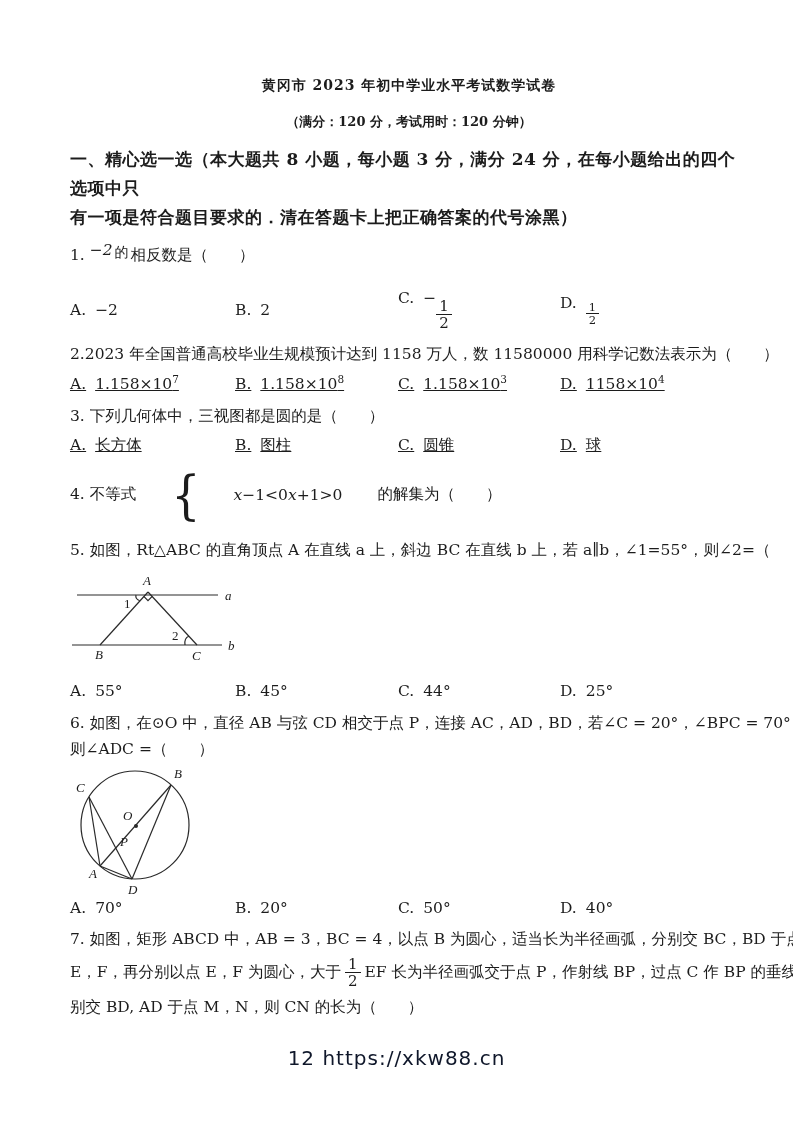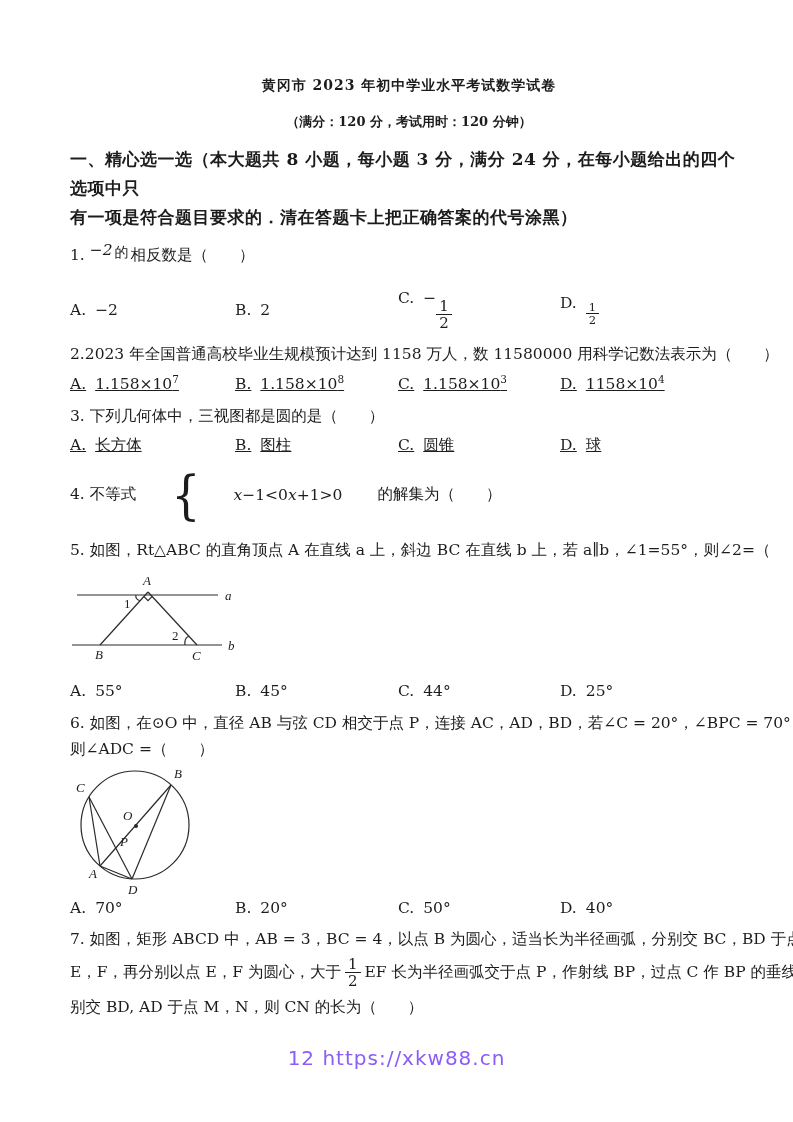--- a/index.html
+++ b/index.html
@@ -40,21 +40,21 @@
   .q1num{position:relative;top:-5px;}
   .q1sup{position:relative;top:-3px;font-size:14px;margin:0 2px;}
   .q7mid{display:flex;align-items:center;font-size:15.5px;height:44px;white-space:nowrap;}
   .q7mid .frac{margin:0 4px;}
   .mt13{margin-top:13px;} .mt14{margin-top:24px;} .mt12{margin-top:12px;}
   .mt9{margin-top:9px;text-decoration:underline;} .mt11{margin-top:11px;}
   .mt16{margin-top:16px;} .mt6{margin-top:2px;} .mt2{margin-top:2px;}
   .q6text{line-height:26px;margin-top:10px;}
   .footer{
     position:absolute;top:1046px;left:0;width:100%;
-    text-align:center;color:#8b5cf6;font-size:20px;
+    text-align:center;color:#0f172a;font-size:20px;
     font-family:"DejaVu Sans","Liberation Sans",sans-serif;
     letter-spacing:1px;
   }
 </style>
 </head>
 <body>
 
 <div class="page">
   <div class="content">
 

